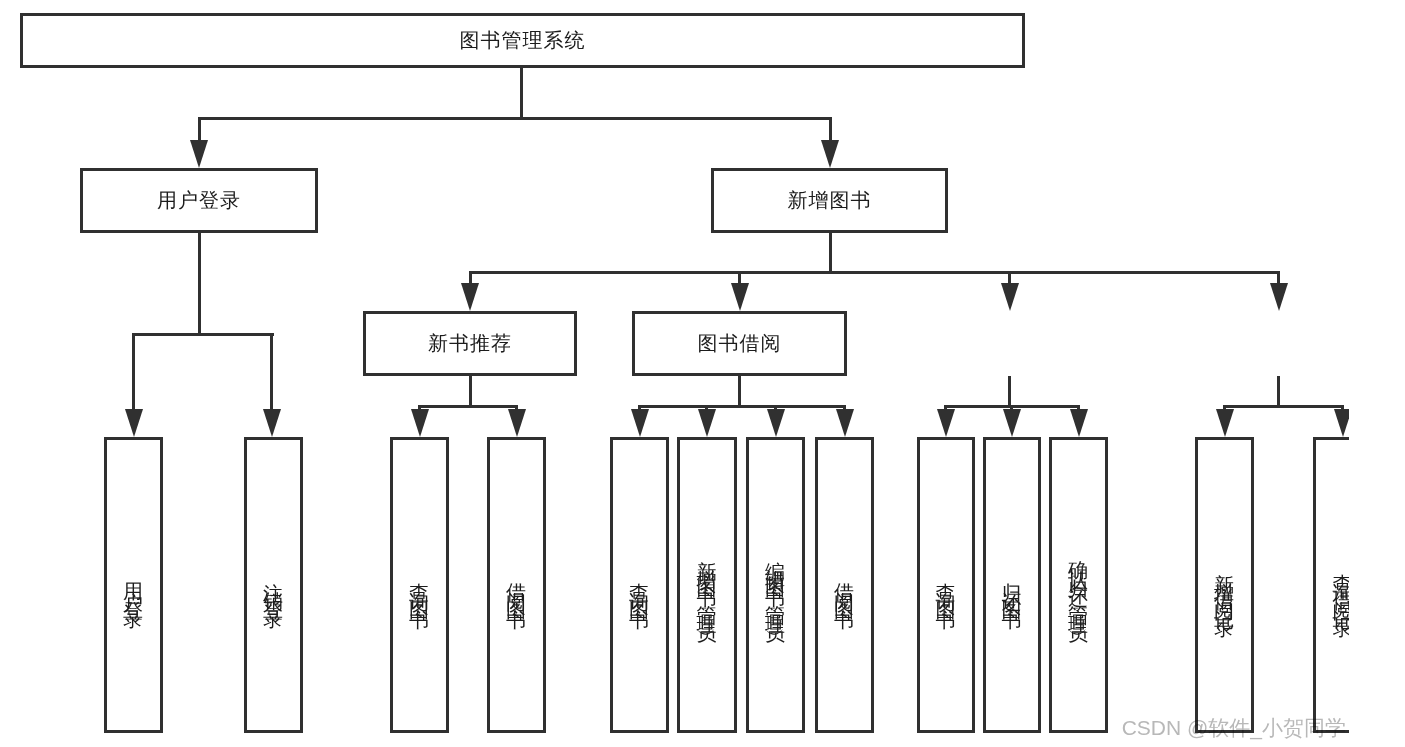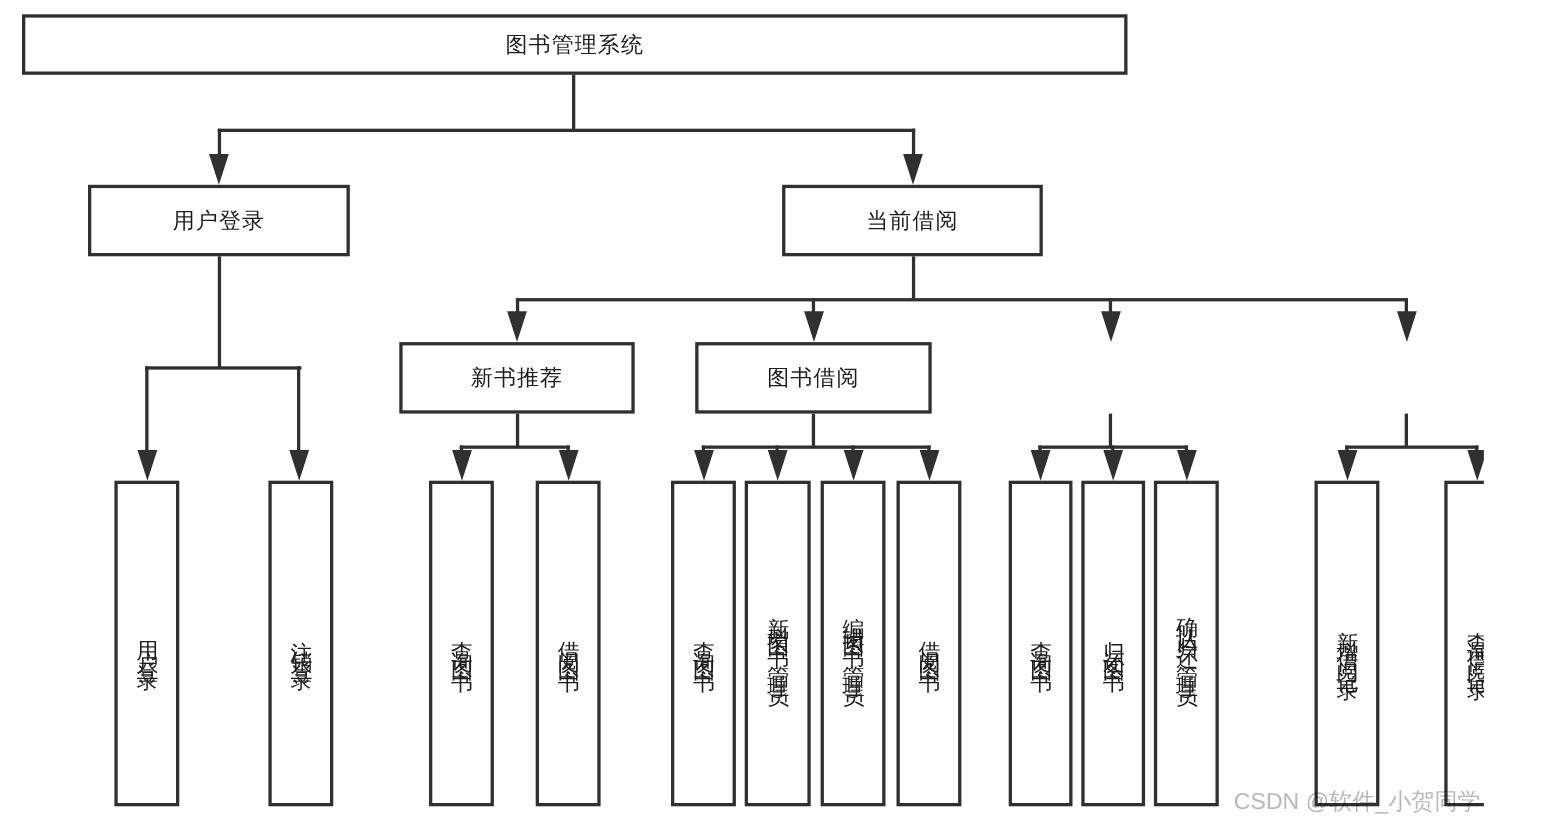--- a/index.html
+++ b/index.html
@@ -66,21 +66,21 @@
 <div id="stage">
 
   <div class="box hbox" style="left:20px;top:13px;width:1005px;height:55px">
     <span>图书管理系统</span>
   </div>
 
   <div class="box hbox" style="left:80px;top:168px;width:238px;height:65px">
     <span>用户登录</span>
   </div>
   <div class="box hbox" style="left:711px;top:168px;width:237px;height:65px">
-    <span>当前借阅</span>
+    <span>新增图书</span>
   </div>
 
   <div class="box hbox" style="left:363px;top:311px;width:214px;height:65px">
     <span>新书推荐</span>
   </div>
   <div class="box hbox" style="left:632px;top:311px;width:215px;height:65px">
     <span>图书借阅</span>
   </div>
 
   <div class="box vbox" style="left:104px;top:437px;width:59px;height:296px">

